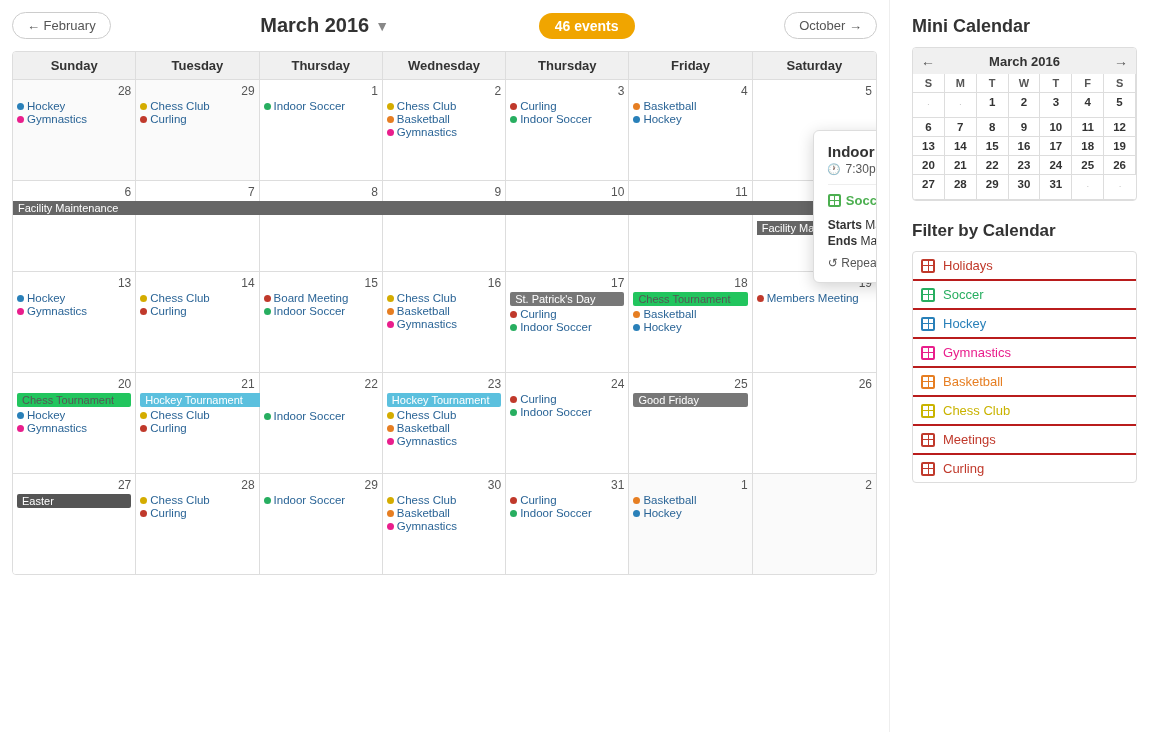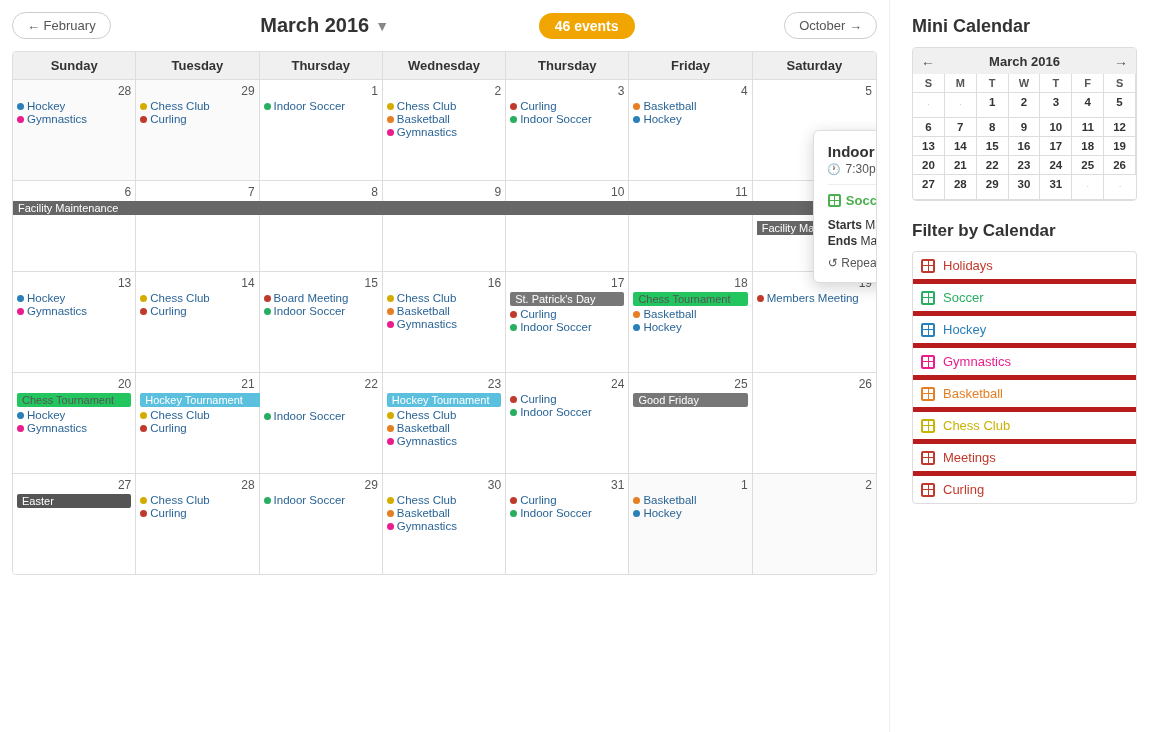--- a/index.html
+++ b/index.html
@@ -64,21 +64,21 @@
     .mini-cal-month { font-weight: 600; font-size: 13px; }
     .mini-cal-grid { display: grid; grid-template-columns: repeat(7, 1fr); }
     .mini-cal-dh { text-align: center; padding: 3px 0; font-weight: 700; font-size: 11px; color: #555; border-right: 1px solid #ddd; border-bottom: 1px solid #ddd; }
     .mini-cal-dh:last-child { border-right: none; }
     .mini-cal-cell { text-align: center; padding: 3px 0; font-size: 11.5px; color: #333; border-right: 1px solid #ddd; border-bottom: 1px solid #ddd; cursor: pointer; }
     .mini-cal-cell:last-child { border-right: none; }
     .mini-cal-cell.dot { color: #bbb; font-size: 8px; line-height: 18px; }
     .mini-cal-cell.bold { font-weight: 700; }
     
     .filter-title { font-size: 17px; font-weight: 700; margin-bottom: 10px; }
-    .filter-item { display: flex; align-items: center; gap: 8px; padding: 6px 8px; border-bottom: 5px solid #b91c1c; cursor: pointer; }
+    .filter-item { display: flex; align-items: center; gap: 8px; padding: 6px 8px; border-bottom: 2px solid #b91c1c; cursor: pointer; }
     .filter-item:last-child { border-bottom: none; }
     .filter-label { font-size: 13px; font-weight: 500; }
     
     .col-holidays { color: #c0392b; }
     .col-soccer { color: #27ae60; }
     .col-hockey { color: #2980b9; }
     .col-gymnastics { color: #e91e8c; }
     .col-basketball { color: #e67e22; }
     .col-chess { color: #c9b300; }
     .col-meetings { color: #c0392b; }

